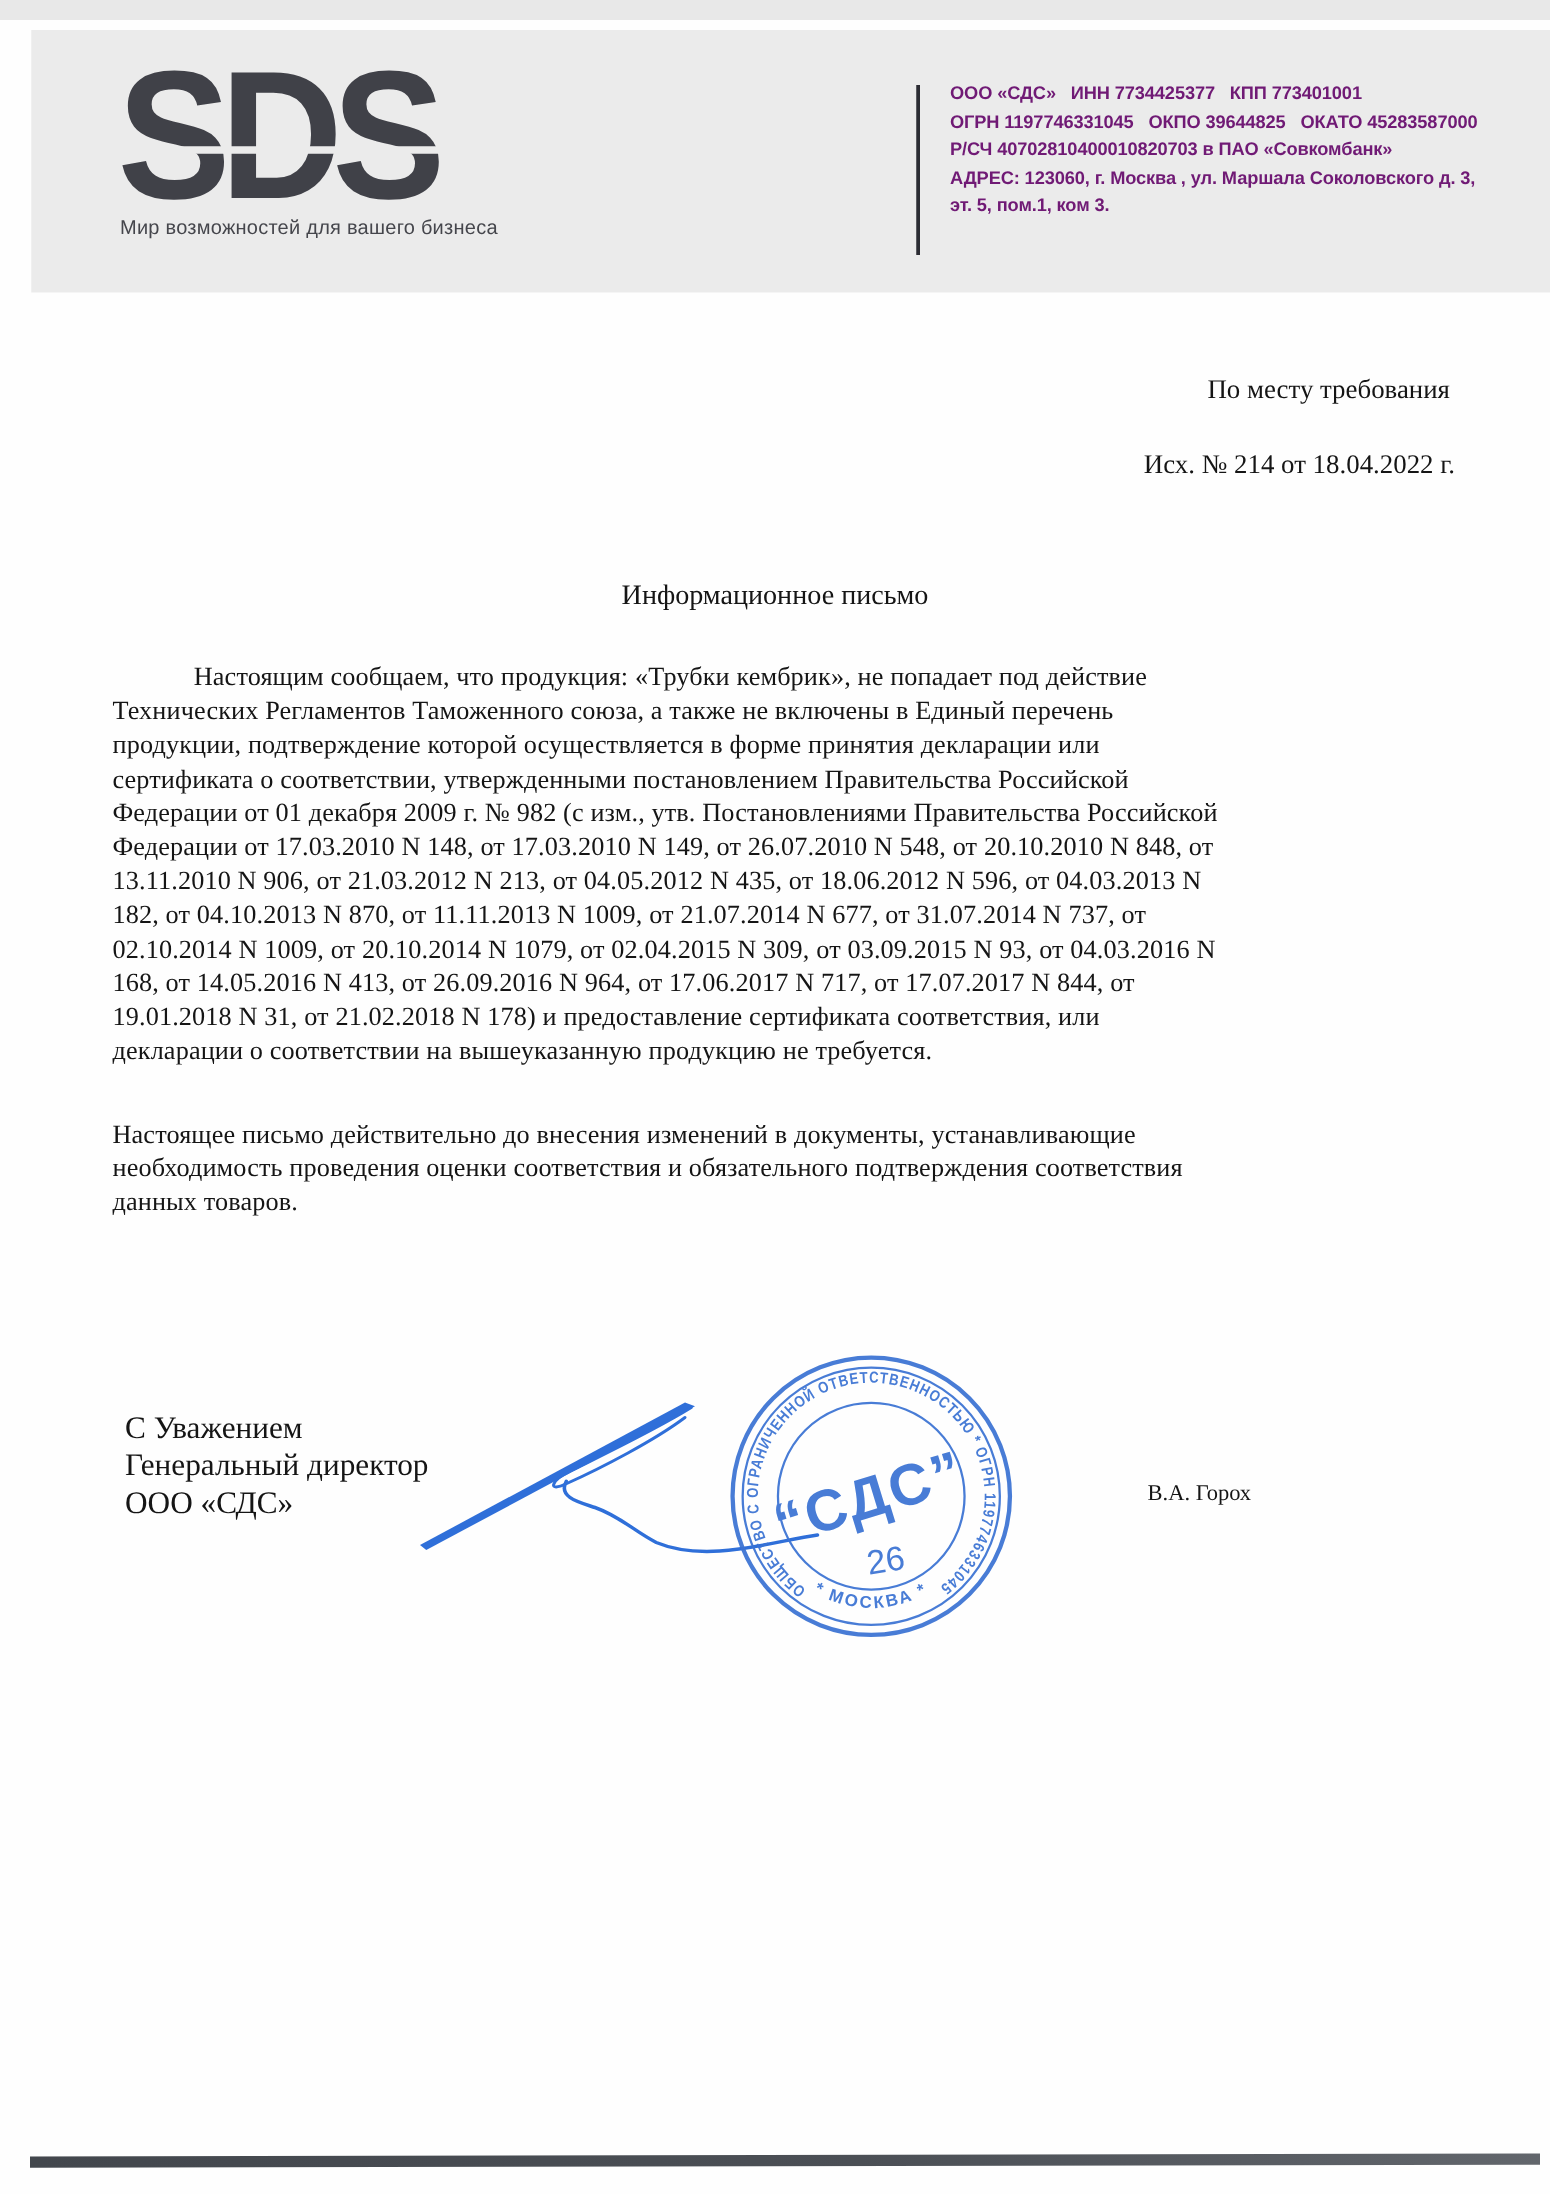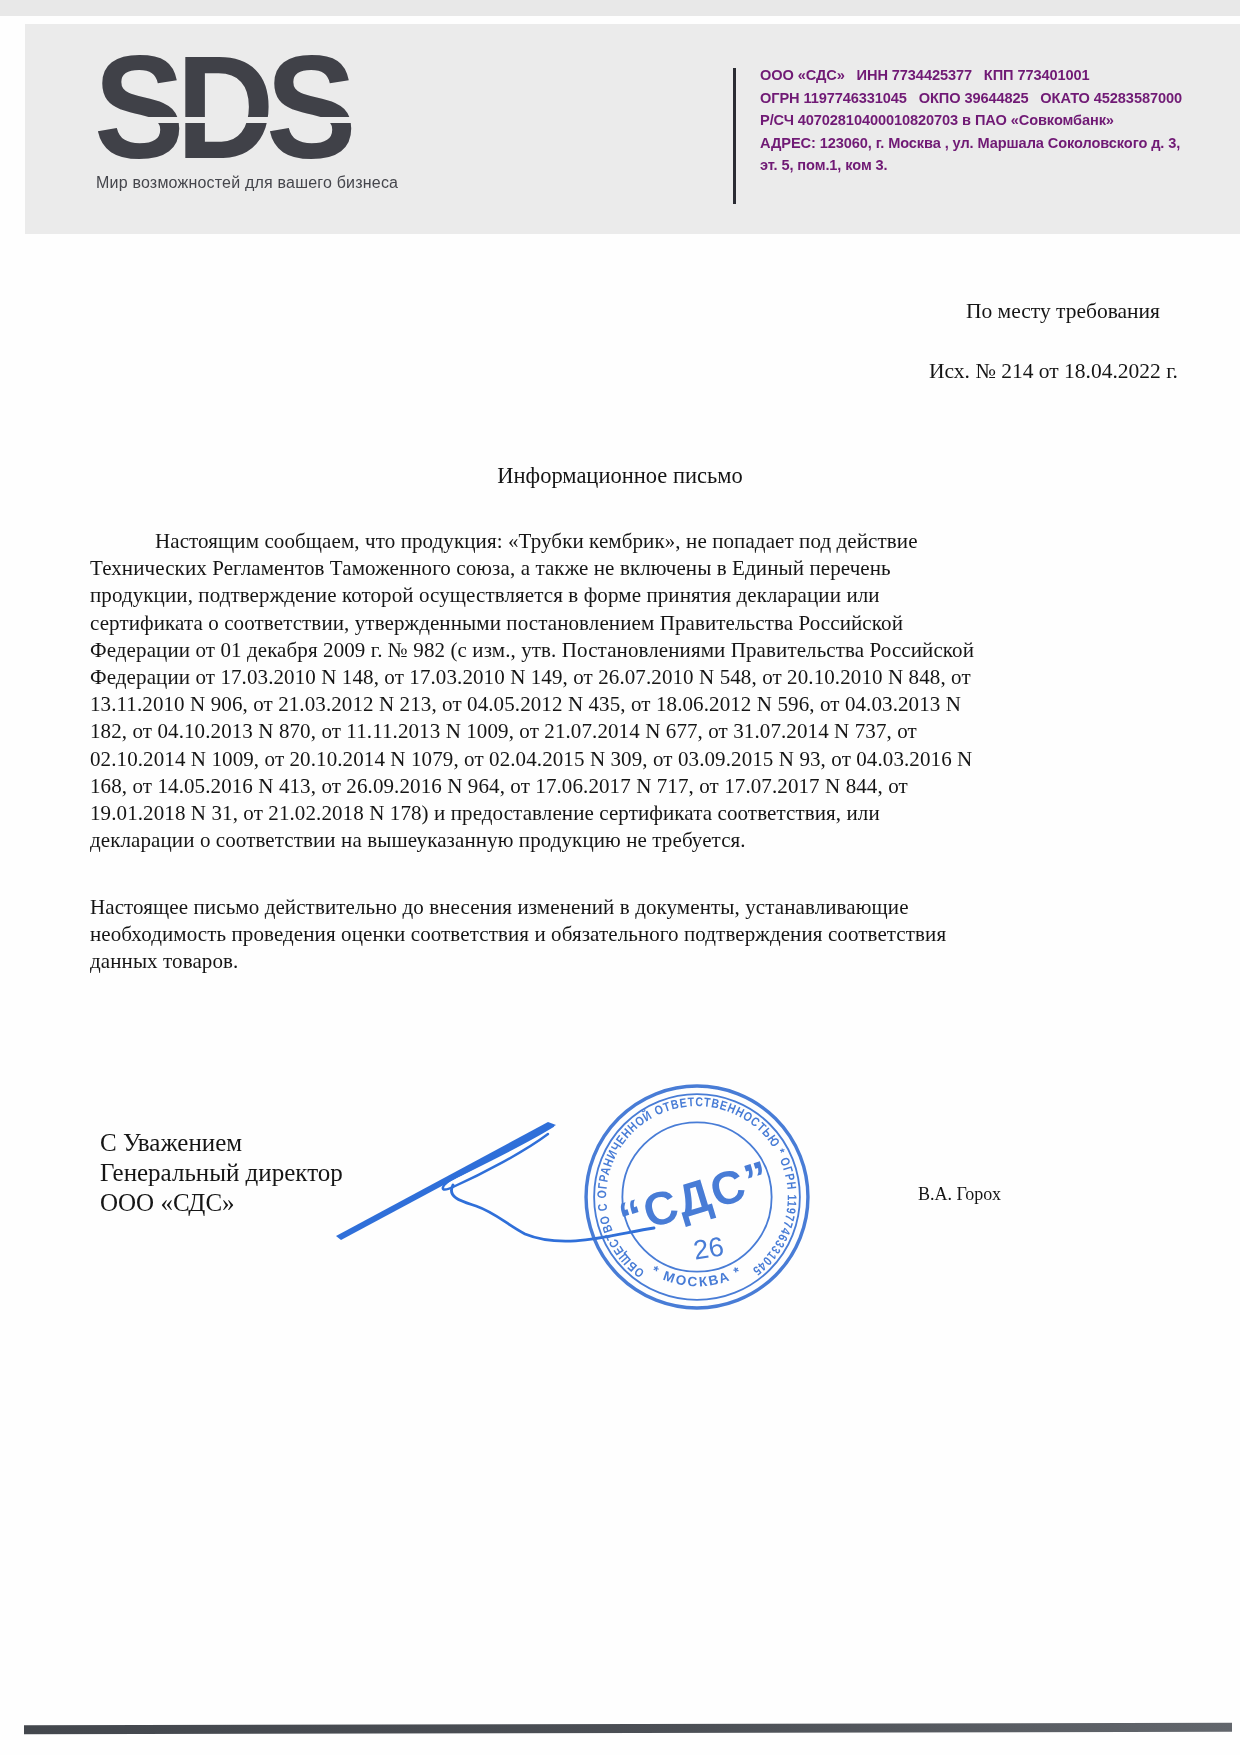--- a/index.html
+++ b/index.html
@@ -23,21 +23,21 @@
   }
   .vdivider{position:absolute; left:733px; top:52px; width:3px; height:136px; background:#2b2c33;}
   .company{
     position:absolute; left:760px; top:48px; width:460px;
     font-family:"Liberation Sans", sans-serif; font-weight:bold; font-size:14.6px;
     color:#701a75; letter-spacing:-.1px;
   }
   .company .line{white-space:pre; line-height:22.6px;}
   
   .recipient{position:absolute; top:283px; right:80px; font-size:21.5px;}
-  .refline{position:absolute; top:343px; right:62px; font-size:21.5px;}
+  .refline{position:absolute; top:343px; right:76px; font-size:21.5px;}
   
   .title{position:absolute; left:90px; width:1060px; top:447px; text-align:center; font-size:22.5px;}
   .bodytext{position:absolute; left:90px; width:1110px; font-size:21px; letter-spacing:.1px;font-family:Liberation Serif, serif;}
   .bodytext .line{white-space:nowrap; line-height:27.2px;}
   .p1{top:512px;}
   .p1 .line:first-child{padding-left:65px;}
   .p2{top:878px;}
   
   .closing{position:absolute; left:100px; top:1112px; font-size:25px; line-height:30px;}
   .signer-name{position:absolute; left:918px; top:1168px; font-size:18px;}

